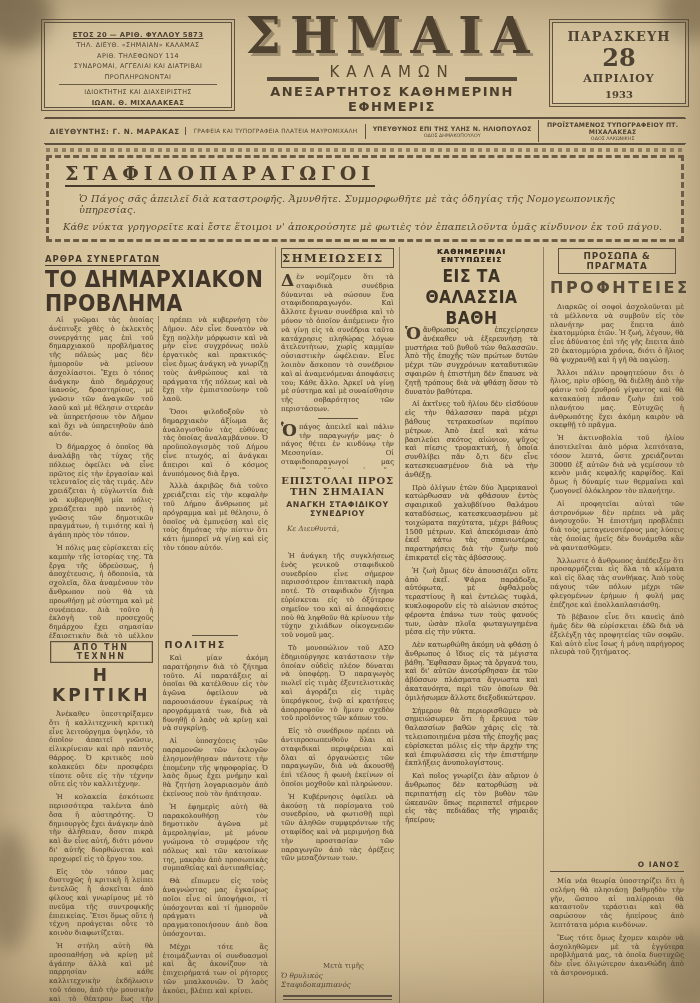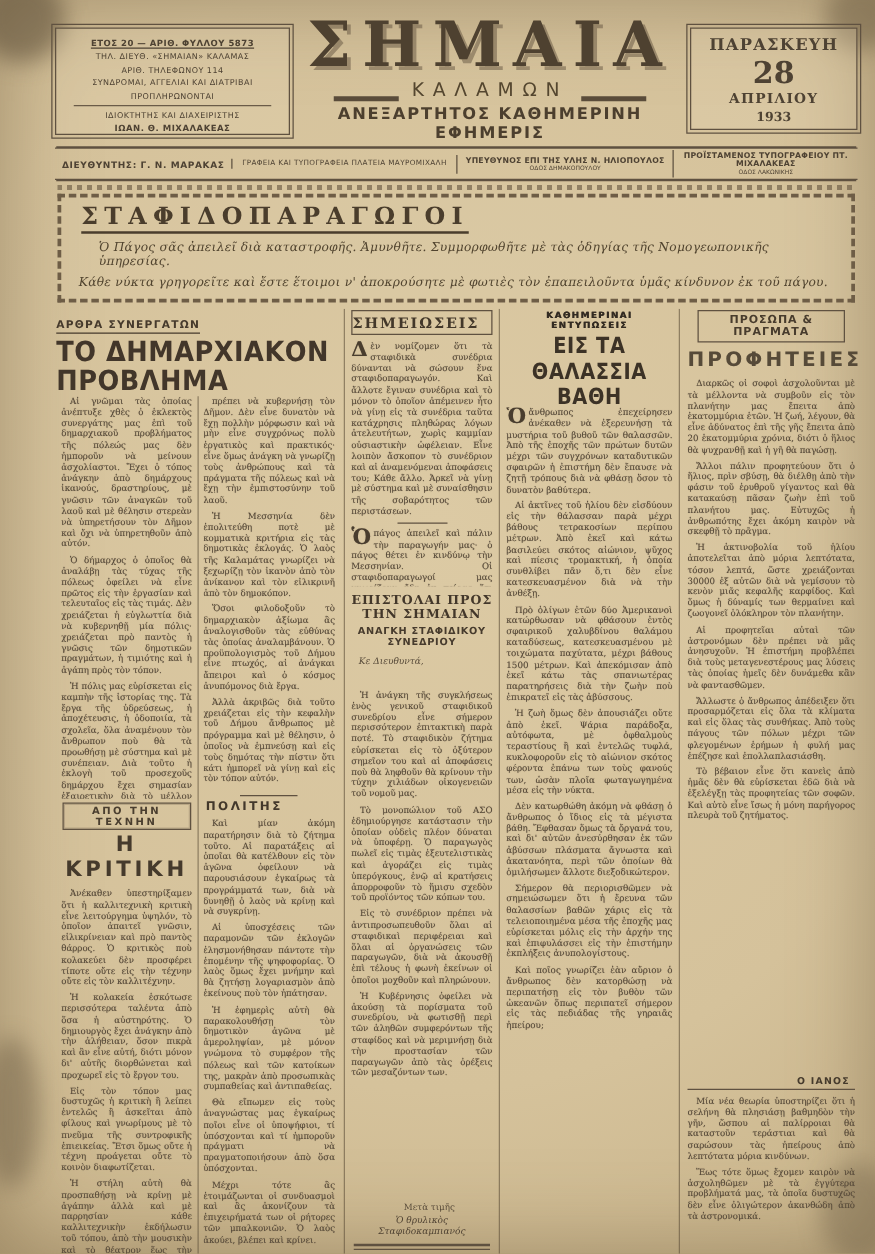--- a/index.html
+++ b/index.html
@@ -115,21 +115,21 @@
   .dinkus{width:40px;border-top:1px solid #5f5140;margin:4px auto;}
   .dropcap p:first-child::first-letter{float:left;font-size:17px;line-height:13px;
     font-weight:bold;padding:1px 2px 0 0;color:#493d2e;}
   .dropcap p:first-child{text-indent:0;}
   .letters-h1{text-align:center;font-family:"DejaVu Serif",serif;font-weight:bold;
     font-size:10px;letter-spacing:.8px;color:#43372a;margin-top:6px;}
   .letters-h2{text-align:center;font-family:"DejaVu Sans",sans-serif;font-weight:bold;
     font-size:7.8px;letter-spacing:.6px;color:#47false3b2d;color:#473b2d;margin:3px 0 6px 0;}
   .salutation{font-size:7.2px;font-style:italic;margin:0 0 19px 6px;color:#564938;}
   .closing{font-size:7px;text-align:center;margin:2px 0 1px 12px;color:#564938;}
-  .letter-signer{font-size:7.2px;font-style:italic;text-align:center;margin-bottom:6px;color:#50false4333;color:#504333;}
+  .letter-signer{font-size:7.2px;font-style:italic;text-align:left;margin-bottom:6px;color:#50false4333;color:#504333;}
   .fancy-rule{border-top:2px solid #5f5140;border-bottom:1px solid #5f5140;height:2px;margin:3px 2px 5px 2px;}
 
   .zone-sea{width:144px;box-sizing:border-box;padding:0 5px;}
   .sea-kicker{text-align:center;font-family:"DejaVu Sans",sans-serif;font-weight:bold;
     font-size:7px;letter-spacing:1.2px;color:#33false2b22;color:#332b22;margin-top:1px;
     text-shadow:.4px 0 0 #332b22;}
   .sea-headline{text-align:center;font-family:"DejaVu Sans",sans-serif;font-weight:bold;
     font-size:15.5px;letter-spacing:.5px;color:#3c3226;margin:2px 0 6px 0;transform:scaleY(1.15);transform-origin:center top;}
   .zone-sea .bodytxt p{font-size:7px;}
 
@@ -221,21 +221,20 @@
             <div class="bodytxt clip" style="height:296px;">
                 <p>Ἀνέκαθεν ὑπεστηρίξαμεν ὅτι ἡ καλλιτεχνικὴ κριτικὴ εἶνε λειτούργημα ὑψηλόν, τὸ ὁποῖον ἀπαιτεῖ γνῶσιν, εἰλικρίνειαν καὶ πρὸ παντὸς θάρρος. Ὁ κριτικὸς ποὺ κολακεύει δὲν προσφέρει τίποτε οὔτε εἰς τὴν τέχνην οὔτε εἰς τὸν καλλιτέχνην.</p>
                 <p>Ἡ κολακεία ἐσκότωσε περισσότερα ταλέντα ἀπὸ ὅσα ἡ αὐστηρότης. Ὁ δημιουργὸς ἔχει ἀνάγκην ἀπὸ τὴν ἀλήθειαν, ὅσον πικρὰ καὶ ἂν εἶνε αὐτή, διότι μόνον δι' αὐτῆς διορθώνεται καὶ προχωρεῖ εἰς τὸ ἔργον του.</p>
                 <p>Εἰς τὸν τόπον μας δυστυχῶς ἡ κριτικὴ ἢ λείπει ἐντελῶς ἢ ἀσκεῖται ἀπὸ φίλους καὶ γνωρίμους μὲ τὸ πνεῦμα τῆς συντροφικῆς ἐπιεικείας. Ἔτσι ὅμως οὔτε ἡ τέχνη προάγεται οὔτε τὸ κοινὸν διαφωτίζεται.</p>
                 <p>Ἡ στήλη αὐτὴ θὰ προσπαθήσῃ νὰ κρίνῃ μὲ ἀγάπην ἀλλὰ καὶ μὲ παρρησίαν κάθε καλλιτεχνικὴν ἐκδήλωσιν τοῦ τόπου, ἀπὸ τὴν μουσικὴν καὶ τὸ θέατρον ἕως τὴν ζωγραφικὴν καὶ τὰ γράμματα.</p>
               </div>
           </div>
           <div class="dim-c">
             <div class="bodytxt clip dim-c2-top">
                 <p>πρέπει νὰ κυβερνήσῃ τὸν Δῆμον. Δὲν εἶνε δυνατὸν νὰ ἔχῃ πολλὴν μόρφωσιν καὶ νὰ μὴν εἶνε συγχρόνως πολὺ ἐργατικὸς καὶ πρακτικός· εἶνε ὅμως ἀνάγκη νὰ γνωρίζῃ τοὺς ἀνθρώπους καὶ τὰ πράγματα τῆς πόλεως καὶ νὰ ἔχῃ τὴν ἐμπιστοσύνην τοῦ λαοῦ.</p>
-                <p>Ἡ Μεσσηνία δὲν ἐπολιτεύθη ποτὲ μὲ κομματικὰ κριτήρια εἰς τὰς δημοτικὰς ἐκλογάς. Ὁ λαὸς τῆς Καλαμάτας γνωρίζει νὰ ξεχωρίζῃ τὸν ἱκανὸν ἀπὸ τὸν ἀνίκανον καὶ τὸν εἰλικρινῆ ἀπὸ τὸν δημοκόπον.</p>
                 <p>Ὅσοι φιλοδοξοῦν τὸ δημαρχιακὸν ἀξίωμα ἂς ἀναλογισθοῦν τὰς εὐθύνας τὰς ὁποίας ἀναλαμβάνουν. Ὁ προϋπολογισμὸς τοῦ Δήμου εἶνε πτωχός, αἱ ἀνάγκαι ἄπειροι καὶ ὁ κόσμος ἀνυπόμονος διὰ ἔργα.</p>
                 <p>Ἀλλὰ ἀκριβῶς διὰ τοῦτο χρειάζεται εἰς τὴν κεφαλὴν τοῦ Δήμου ἄνθρωπος μὲ πρόγραμμα καὶ μὲ θέλησιν, ὁ ὁποῖος νὰ ἐμπνεύσῃ καὶ εἰς τοὺς δημότας τὴν πίστιν ὅτι κάτι ἠμπορεῖ νὰ γίνῃ καὶ εἰς τὸν τόπον αὐτόν.</p>
               </div>
             <div class="politis-rule"></div>
             <div class="politis">ΠΟΛΙΤΗΣ</div>
             <div class="bodytxt clip" style="height:352px;">
                 <p>Καὶ μίαν ἀκόμη παρατήρησιν διὰ τὸ ζήτημα τοῦτο. Αἱ παρατάξεις αἱ ὁποῖαι θὰ κατέλθουν εἰς τὸν ἀγῶνα ὀφείλουν νὰ παρουσιάσουν ἐγκαίρως τὰ προγράμματά των, διὰ νὰ δυνηθῇ ὁ λαὸς νὰ κρίνῃ καὶ νὰ συγκρίνῃ.</p>
                 <p>Αἱ ὑποσχέσεις τῶν παραμονῶν τῶν ἐκλογῶν ἐλησμονήθησαν πάντοτε τὴν ἐπομένην τῆς ψηφοφορίας. Ὁ λαὸς ὅμως ἔχει μνήμην καὶ θὰ ζητήσῃ λογαριασμὸν ἀπὸ ἐκείνους ποὺ τὸν ἠπάτησαν.</p>
                 <p>Ἡ ἐφημερὶς αὐτὴ θὰ παρακολουθήσῃ τὸν δημοτικὸν ἀγῶνα μὲ ἀμεροληψίαν, μὲ μόνον γνώμονα τὸ συμφέρον τῆς πόλεως καὶ τῶν κατοίκων της, μακρὰν ἀπὸ προσωπικὰς συμπαθείας καὶ ἀντιπαθείας.</p>
                 <p>Θὰ εἴπωμεν εἰς τοὺς ἀναγνώστας μας ἐγκαίρως ποῖοι εἶνε οἱ ὑποψήφιοι, τί ὑπόσχονται καὶ τί ἠμποροῦν πράγματι νὰ πραγματοποιήσουν ἀπὸ ὅσα ὑπόσχονται.</p>

